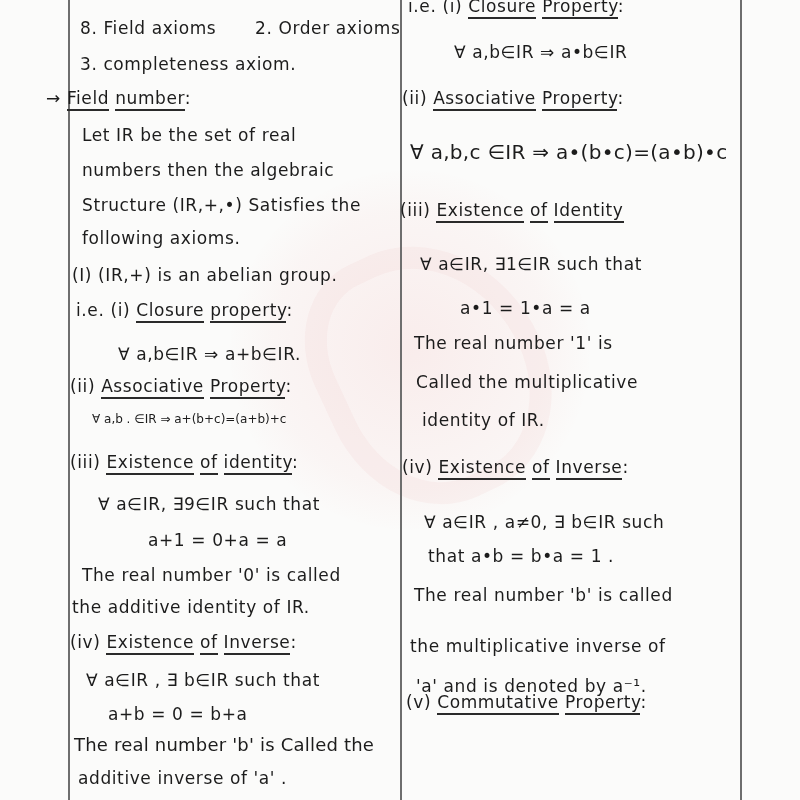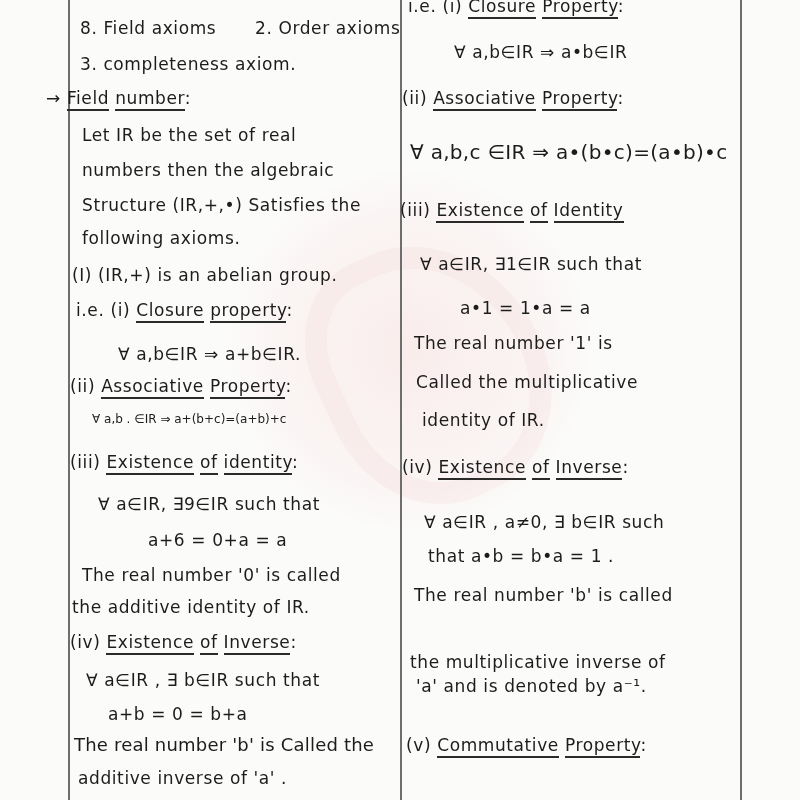--- a/index.html
+++ b/index.html
@@ -72,21 +72,21 @@
     </div>
     <div class="line" style="left:92px;top:412px;font-size:12px;letter-spacing:0">∀ a,b . ∈IR ⇒ a+(b+c)=(a+b)+c</div>
 
     <div class="line" style="left:70px;top:452px">
       <span>(iii)</span>
       <span class="u">Existence</span>
       <span class="u">of</span>
       <span class="u">identity</span><span>:</span>
     </div>
     <div class="line" style="left:98px;top:494px">∀ a∈IR, ∃9∈IR such that</div>
-    <div class="line" style="left:148px;top:530px">a+6 = 0+a = a</div>
+    <div class="line" style="left:148px;top:530px">a+1 = 0+a = a</div>
     <div class="line" style="left:82px;top:565px">The real number '0' is called</div>
     <div class="line" style="left:72px;top:597px">the additive identity of IR.</div>
 
     <div class="line" style="left:70px;top:632px">
       <span>(iv)</span>
       <span class="u">Existence</span>
       <span class="u">of</span>
       <span class="u">Inverse</span><span>:</span>
     </div>
     <div class="line" style="left:86px;top:670px">∀ a∈IR , ∃ b∈IR such that</div>
@@ -124,22 +124,22 @@
 
     <div class="line" style="left:402px;top:457px">
       <span>(iv)</span>
       <span class="u">Existence</span>
       <span class="u">of</span>
       <span class="u">Inverse</span><span>:</span>
     </div>
     <div class="line" style="left:424px;top:512px">∀ a∈IR , a≠0, ∃ b∈IR such</div>
     <div class="line" style="left:428px;top:546px">that a•b = b•a = 1 .</div>
     <div class="line" style="left:414px;top:585px">The real number 'b' is called</div>
-    <div class="line" style="left:410px;top:652px">the multiplicative inverse of</div>
+    <div class="line" style="left:410px;top:636px">the multiplicative inverse of</div>
     <div class="line" style="left:416px;top:676px">'a' and is denoted by a⁻¹.</div>
 
-    <div class="line" style="left:406px;top:735px">
+    <div class="line" style="left:406px;top:692px">
       <span>(v)</span>
       <span class="u">Commutative</span>
       <span class="u">Property</span><span>:</span>
     </div>
   </div>
 </div>
 
 </body></html>

